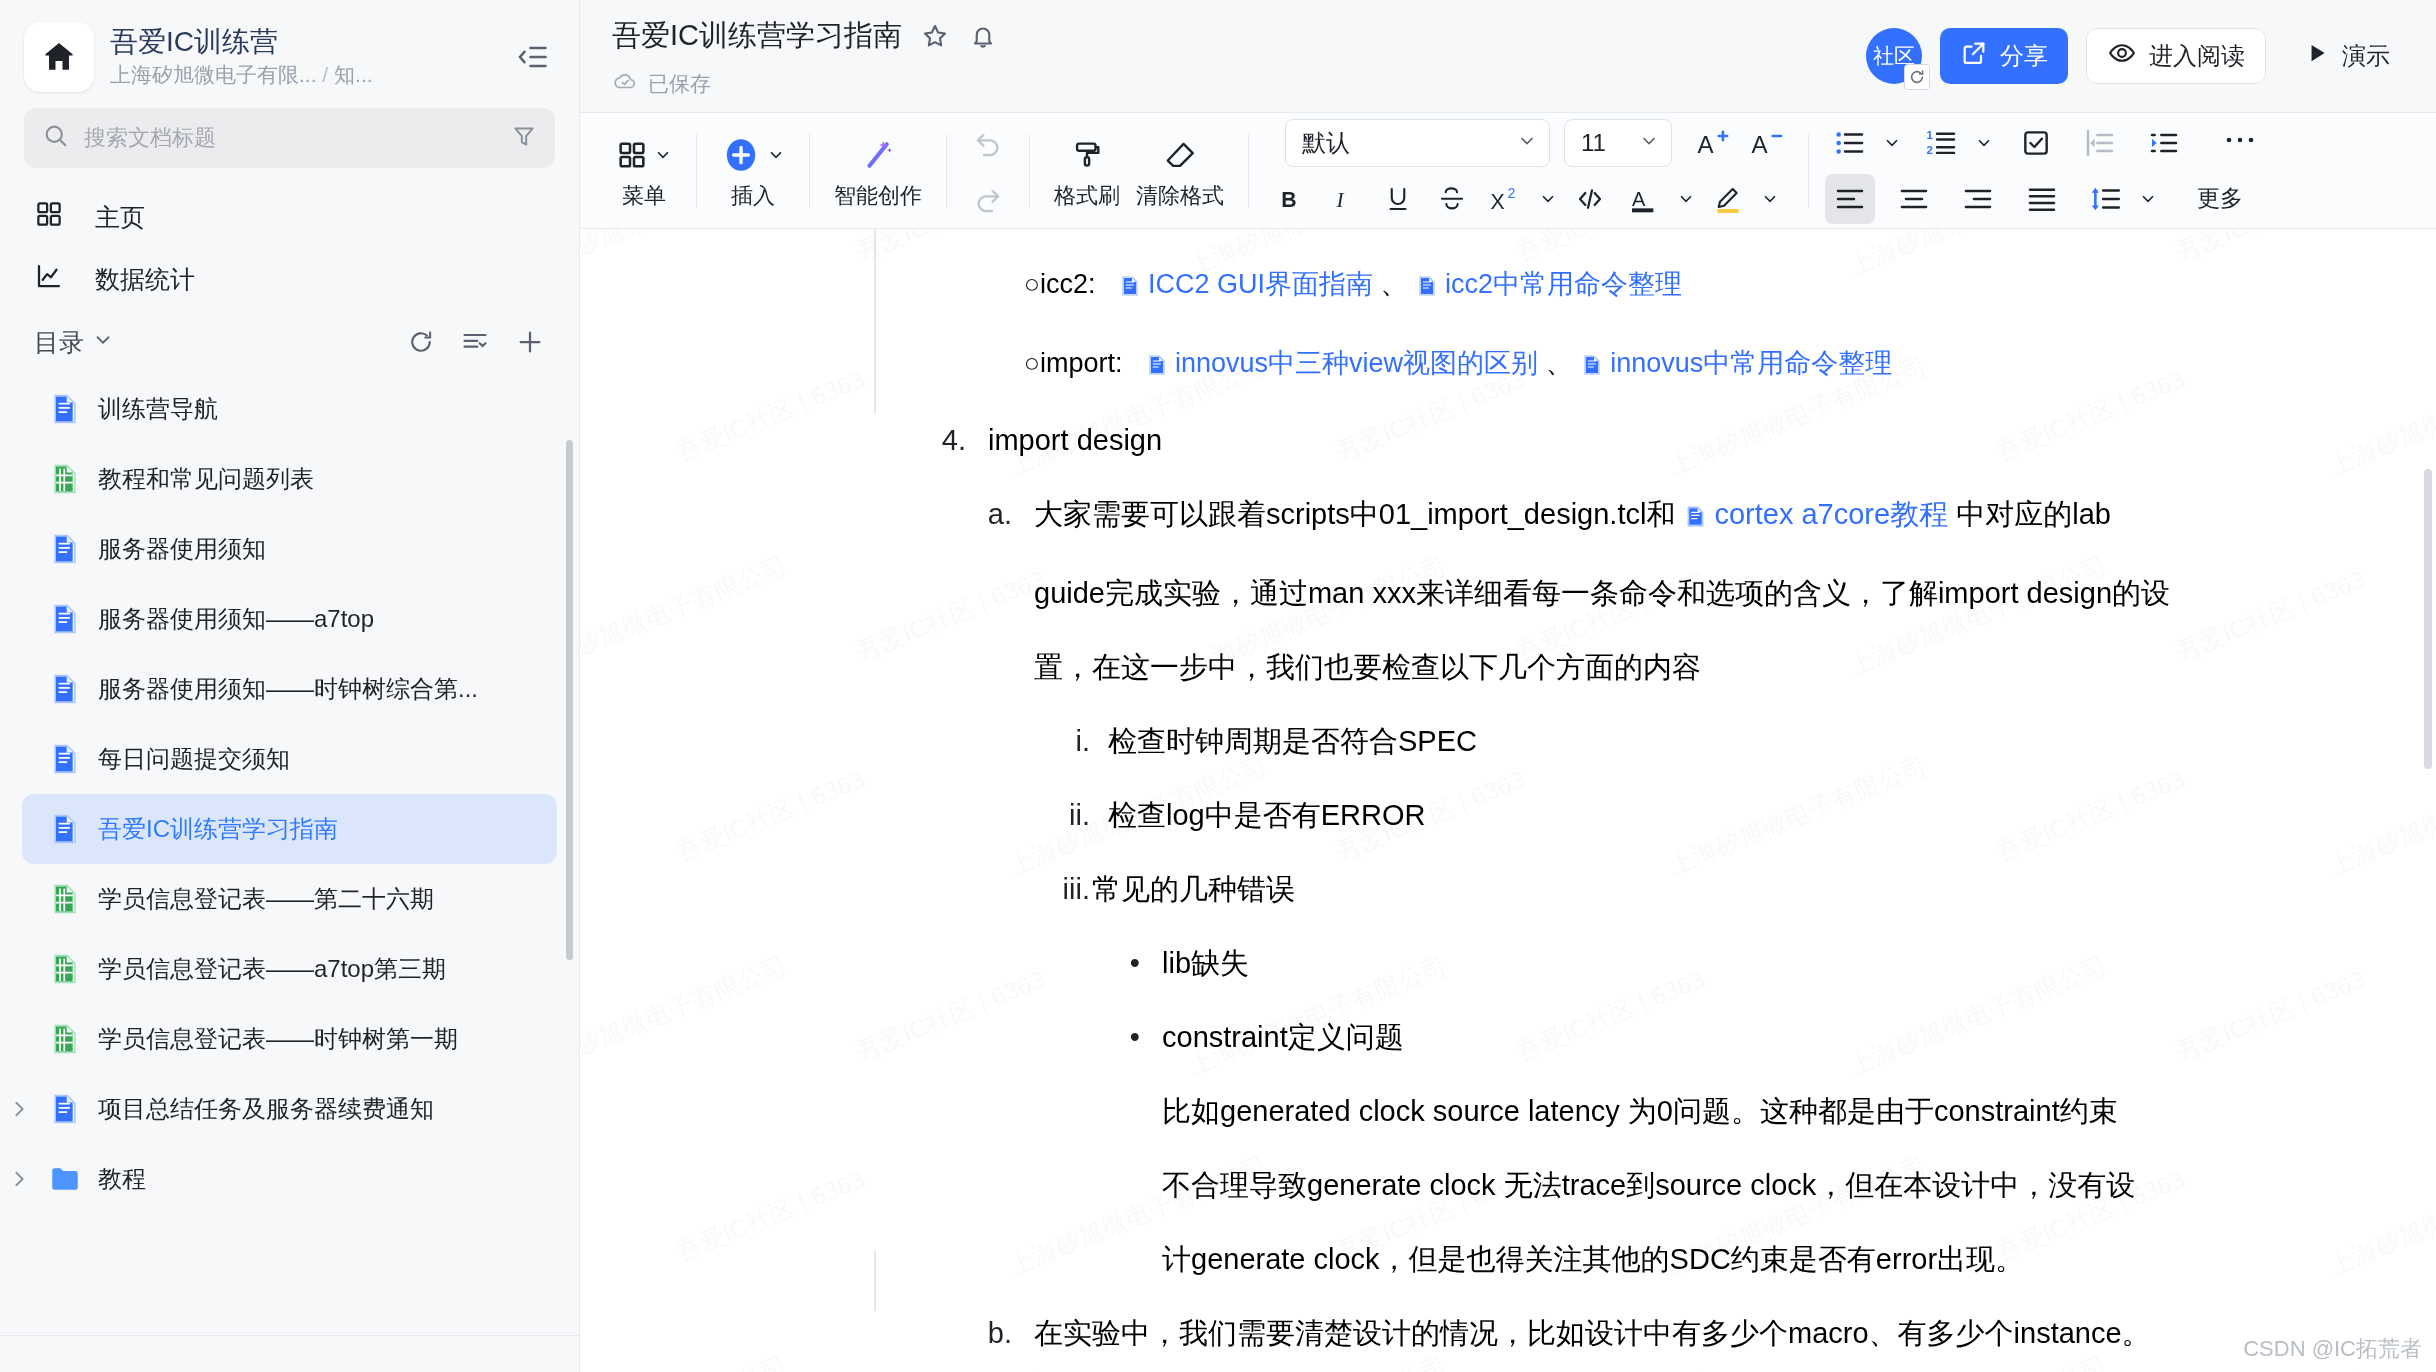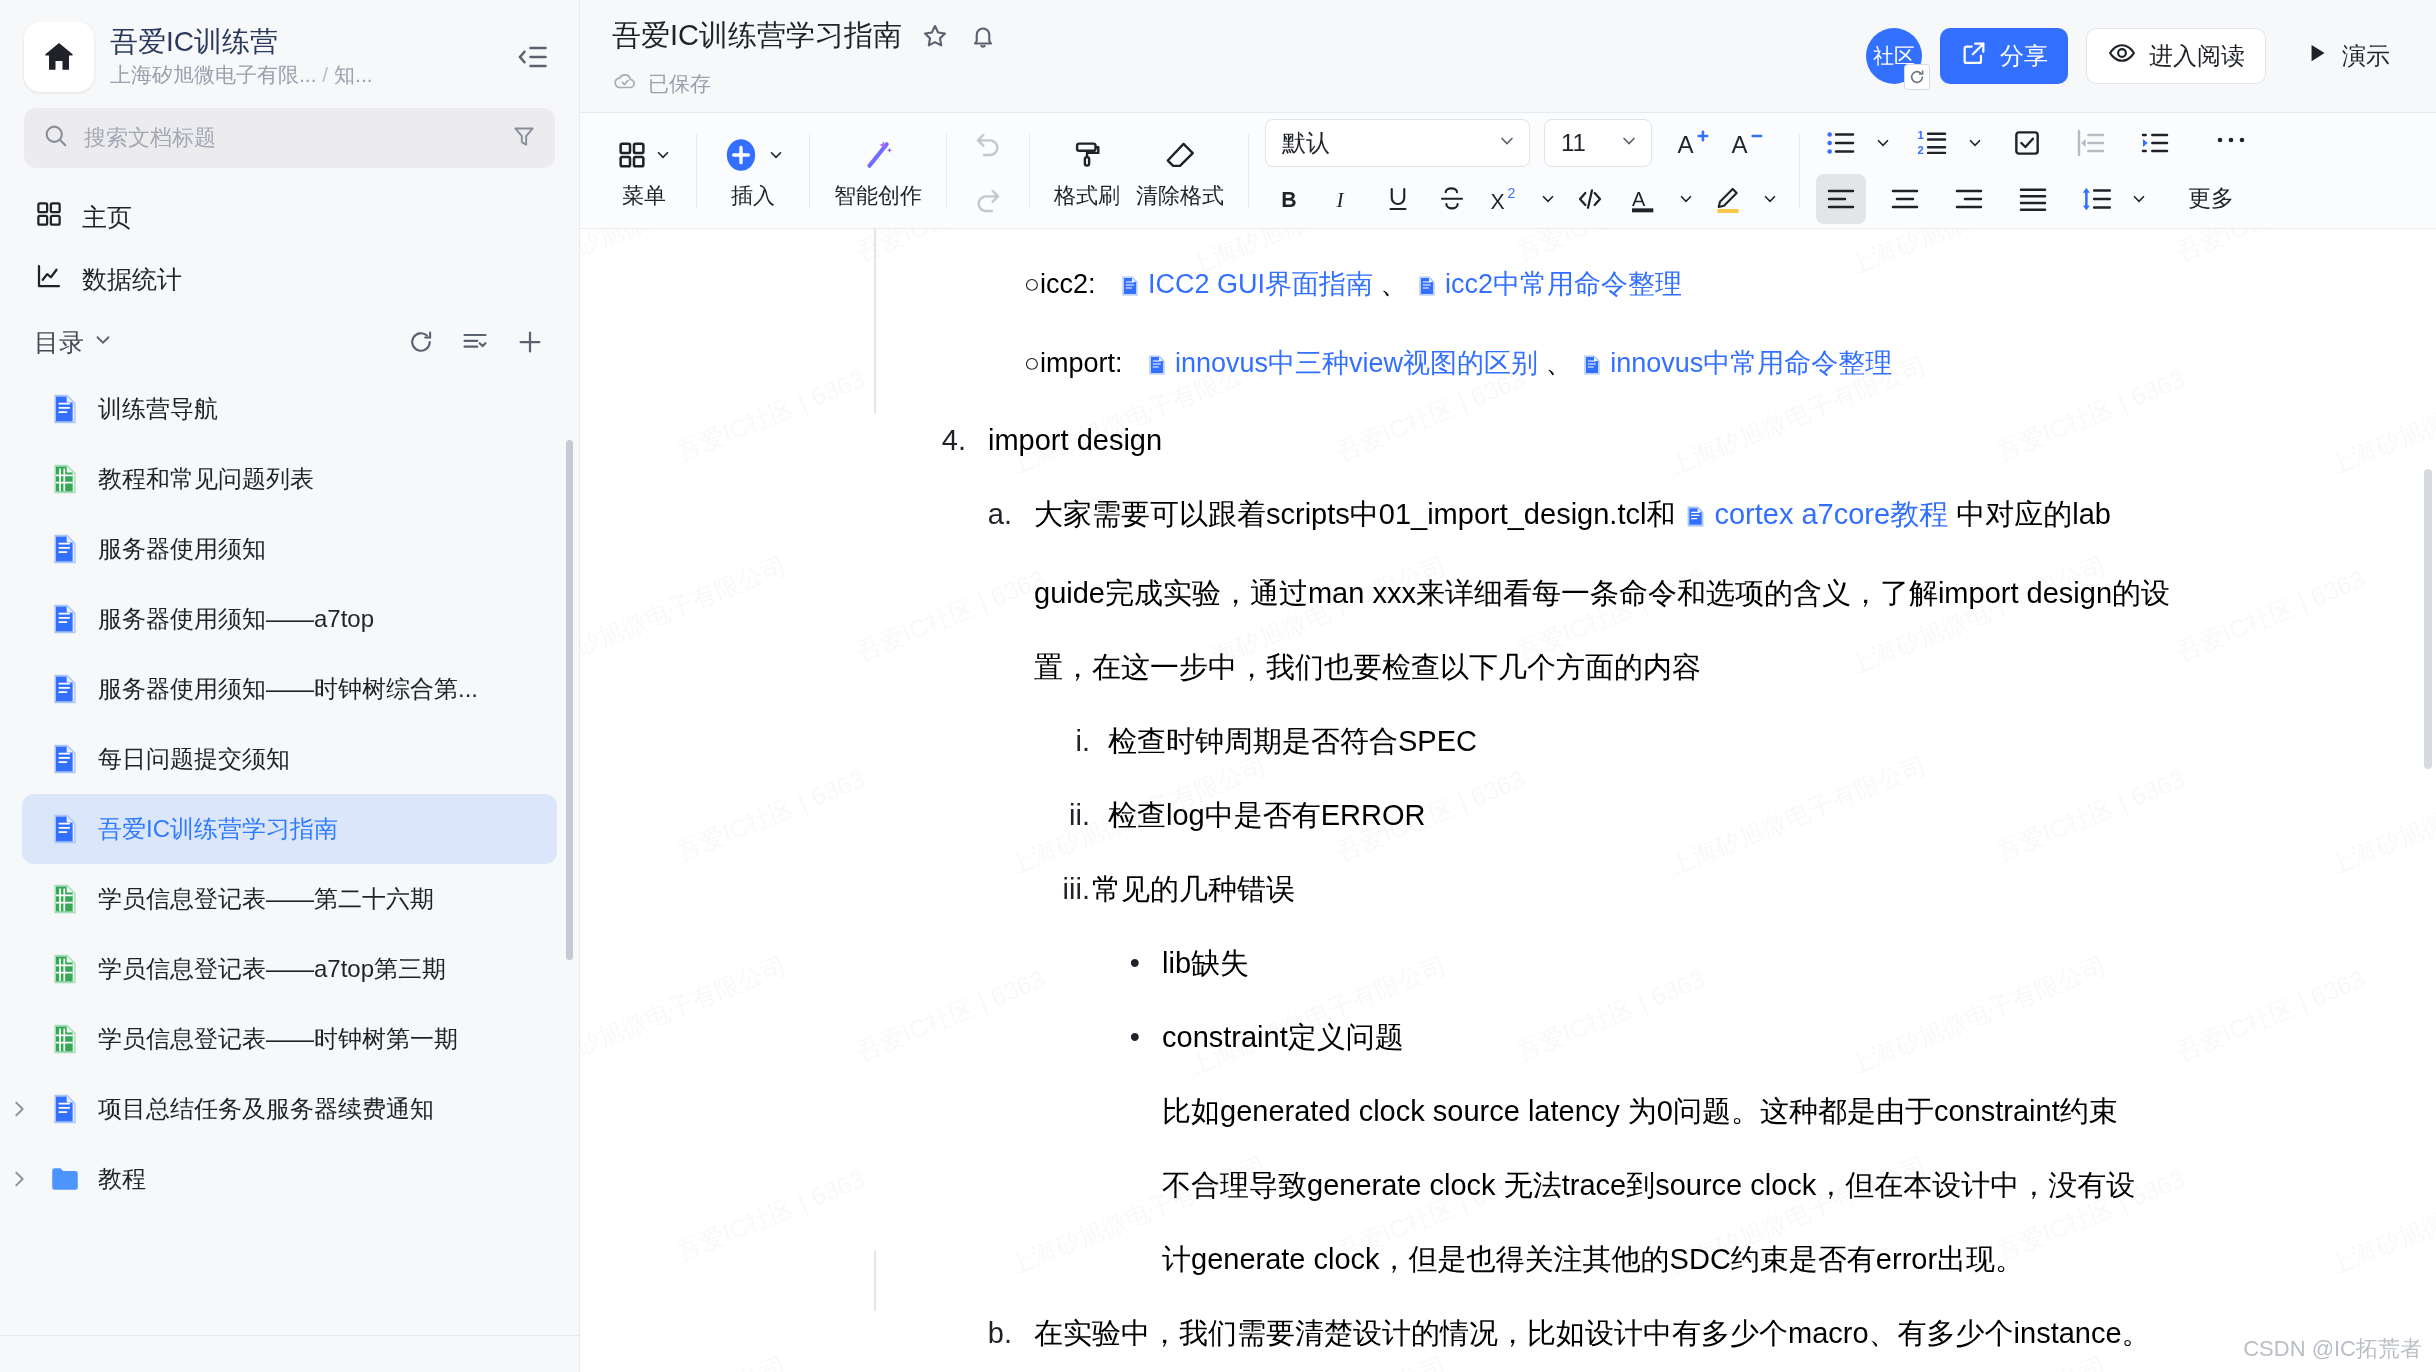--- a/index.html
+++ b/index.html
@@ -38,21 +38,21 @@
     display: flex; align-items: center; padding: 0 18px; gap: 14px;
   }
   .search-box input {
     flex: 1; border: none; background: transparent; outline: none;
     font-size: 22px; color: #3b3f48; font-family: inherit;
   }
   .search-box input::placeholder { color: #a3a8b2; }
 
   .nav-main { padding: 14px 24px 0 24px; }
   .nav-row {
-    display: flex; align-items: center; gap: 18px;
+    display: flex; align-items: center; gap: 31px;
     height: 62px; padding: 0 10px; border-radius: 10px; cursor: pointer;
     font-size: 25px; color: #1f2329;
   }
 
   .cat-header {
     display: flex; align-items: center; padding: 10px 34px 10px 34px; gap: 10px;
     height: 64px;
   }
   .cat-title { font-size: 25px; color: #434852; display: flex; align-items: center; gap: 8px; }
   .cat-actions { margin-left: auto; display: flex; align-items: center; gap: 26px; color: #5b616e; }
@@ -121,21 +121,21 @@
     width: 50px; height: 50px; border-radius: 8px; display: flex;
     align-items: center; justify-content: center; cursor: pointer; color: #1f2329;
   }
   .tb-btn.active { background: #e3e5e9; }
   .tb-btn.disabled { color: #c3c7cd; }
   .tb-rows { display: flex; flex-direction: column; gap: 6px; }
   .tb-row { display: flex; align-items: center; gap: 4px; }
   .select {
     height: 48px; border: 1px solid #dfe2e7; border-radius: 8px; background: #fff;
     display: flex; align-items: center; justify-content: space-between;
-    padding: 0 12px 0 16px; font-size: 24px; color: #1f2329; cursor: pointer;
+    padding: 0 12px 0 16px; font-size: 24px; color: #1f2329; cursor: pointer; margin-left: 20px;
   }
   .sel-font { width: 265px; }
   .sel-size { width: 108px; }
   .tb-more { font-size: 23px; color: #1f2329; cursor: pointer; padding: 0 8px; }
 
   
   .docbody {
     flex: 1; position: relative; overflow: hidden; background: #fff;
     padding: 0 0 0 0;
   }

